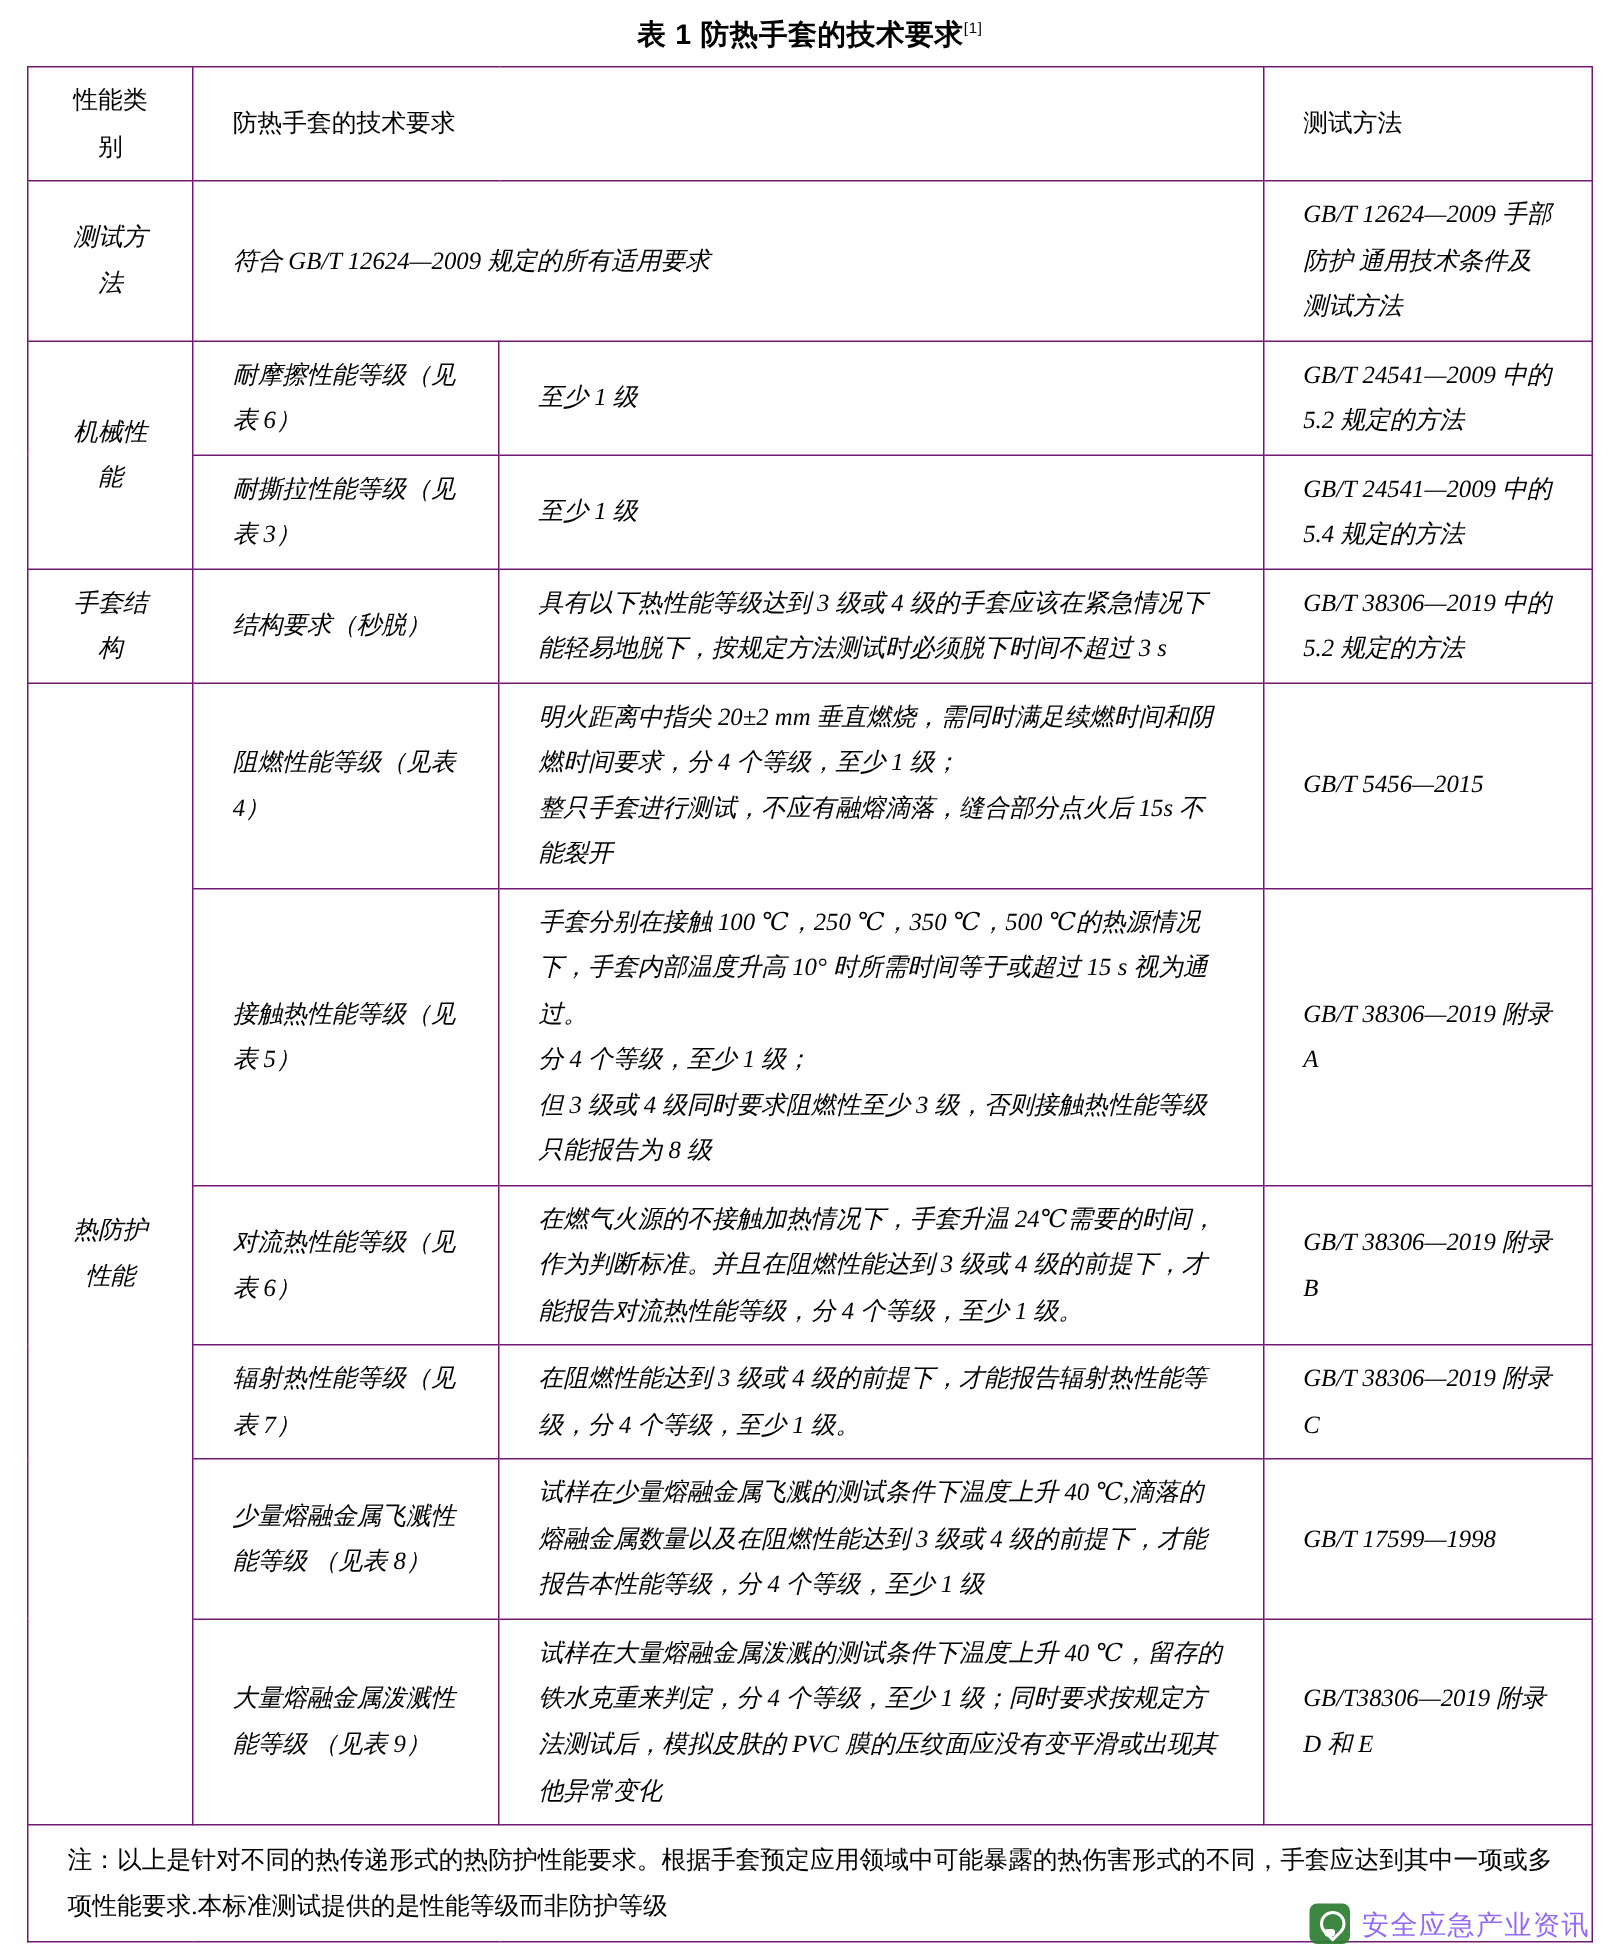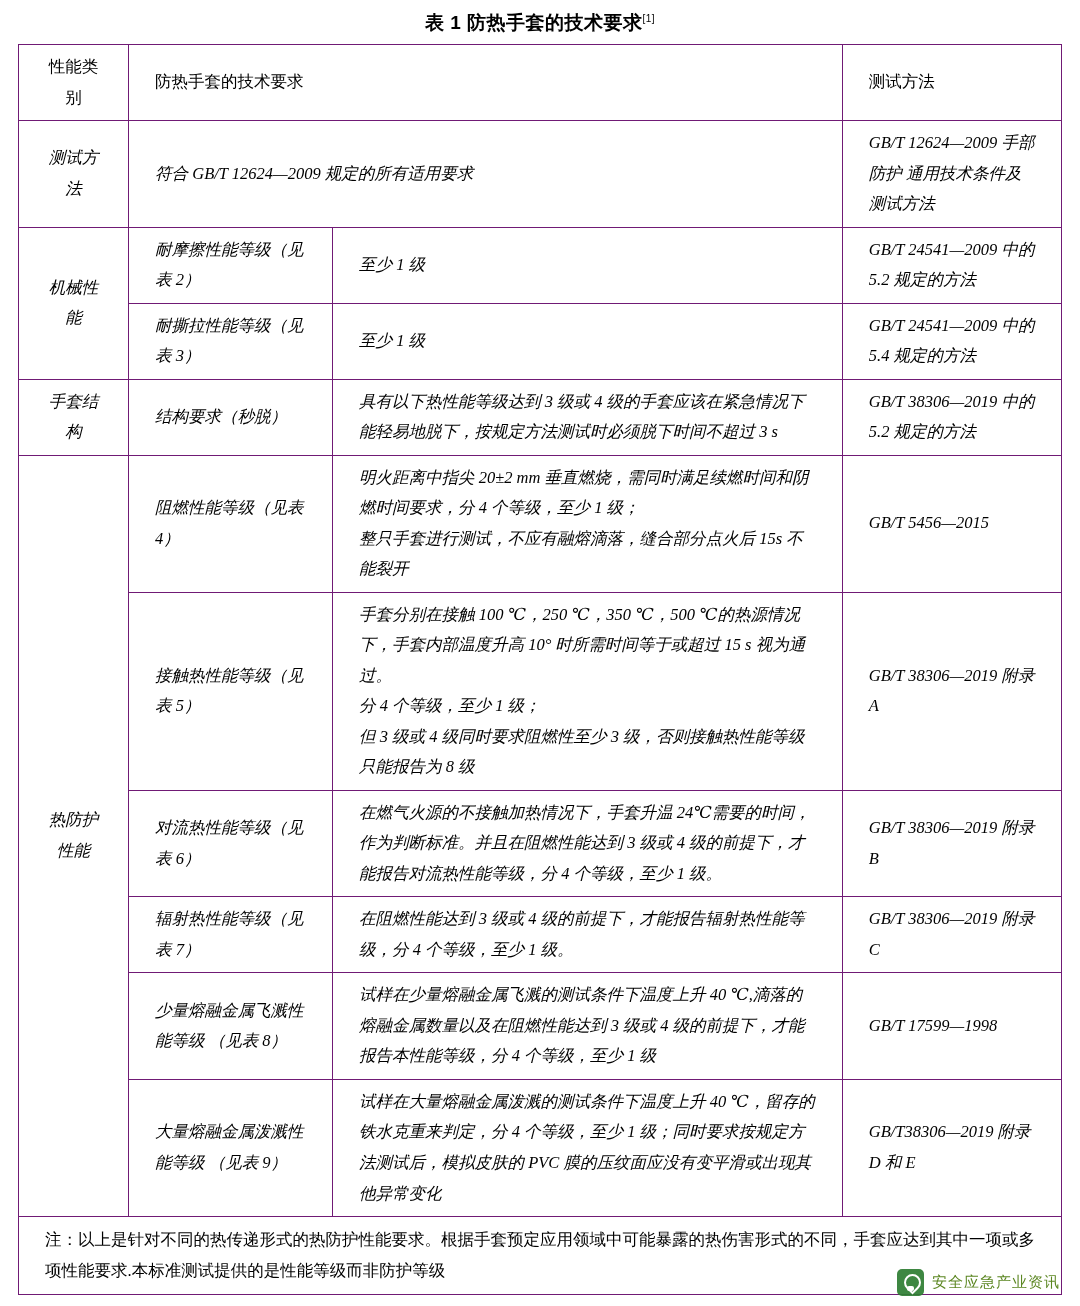--- a/index.html
+++ b/index.html
@@ -90,22 +90,22 @@
   }
   .wm-logo:after {
     content: "";
     position: absolute;
     left: 10px; top: 17px;
     width: 7px; height: 5px;
     background: #ffffff;
     border-radius: 2px;
   }
   .wm-text {
-    font-size: 15px;
-    color: #4d7c0f;
+    font-size: 18px;
+    color: #8b5cf6;
     font-family: Liberation Serif, serif;
     letter-spacing: 1px;
   }
   .cell-lines span { display: block; }
 </style>
 </head>
 <body>
 
 <div class="page">
 
@@ -129,21 +129,21 @@
       </tr>
 
       <tr>
         <td class="c1 center vmid">测试方法</td>
         <td class="c2 vmid" colspan="2">符合 GB/T 12624—2009 规定的所有适用要求</td>
         <td class="c4 vmid">GB/T 12624—2009 手部防护 通用技术条件及测试方法</td>
       </tr>
 
       <tr>
         <td class="c1 center vmid" rowspan="2">机械性能</td>
-        <td class="c2 vmid">耐摩擦性能等级（见表 2）</td>
+        <td class="c2 vmid">耐摩擦性能等级（见表 6）</td>
         <td class="c3 vmid">至少 1 级</td>
         <td class="c4 vmid">GB/T 24541—2009 中的 5.2 规定的方法</td>
       </tr>
 
       <tr>
         <td class="c2 vmid">耐撕拉性能等级（见表 3）</td>
         <td class="c3 vmid">至少 1 级</td>
         <td class="c4 vmid">GB/T 24541—2009 中的 5.4 规定的方法</td>
       </tr>
 

